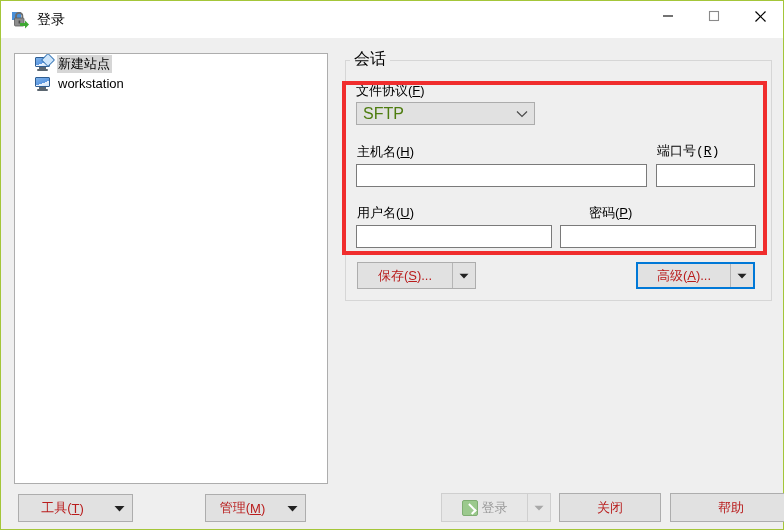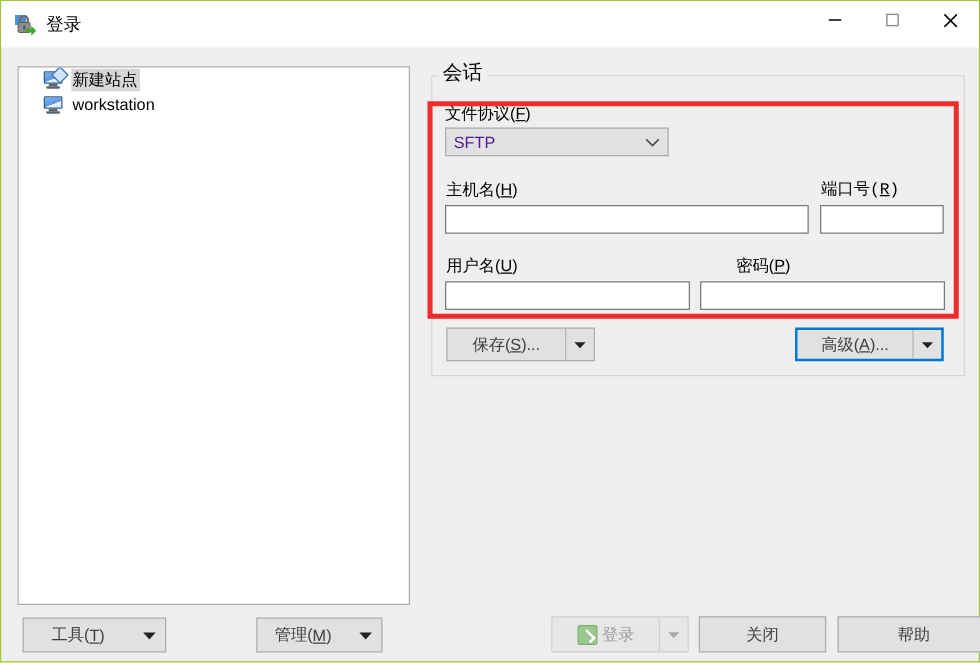--- a/index.html
+++ b/index.html
@@ -171,24 +171,24 @@
     position: absolute;
     left: 355px; top: 101px;
     width: 179px; height: 23px;
     box-sizing: border-box;
     background: #e1e1e1;
     border: 1px solid #acacac;
     display: flex;
     align-items: center;
   }
   #protocol-value {
-    font-size: 13px;
+    font-size: 16px;
     padding-left: 6px;
     flex: 1;
-    color: #4c1d95;
+    color: #4d7c0f;
   }
   #protocol-arrow {
     width: 24px;
     display: flex;
     align-items: center;
     justify-content: center;
   }
 
   
   #host-input {
@@ -227,21 +227,21 @@
   }
 
   
   .btn {
     position: absolute;
     box-sizing: border-box;
     background: #e1e1e1;
     border: 1px solid #adadad;
     font-family: "Liberation Sans", "DejaVu Sans", sans-serif;
     font-size: 13px;
-    color: #404040;
+    color: #b91c1c;
     display: flex;
     align-items: center;
     justify-content: center;
     cursor: default;
     white-space: nowrap;
     padding: 0;
   }
   .btn u { text-decoration: underline; }
 
   

